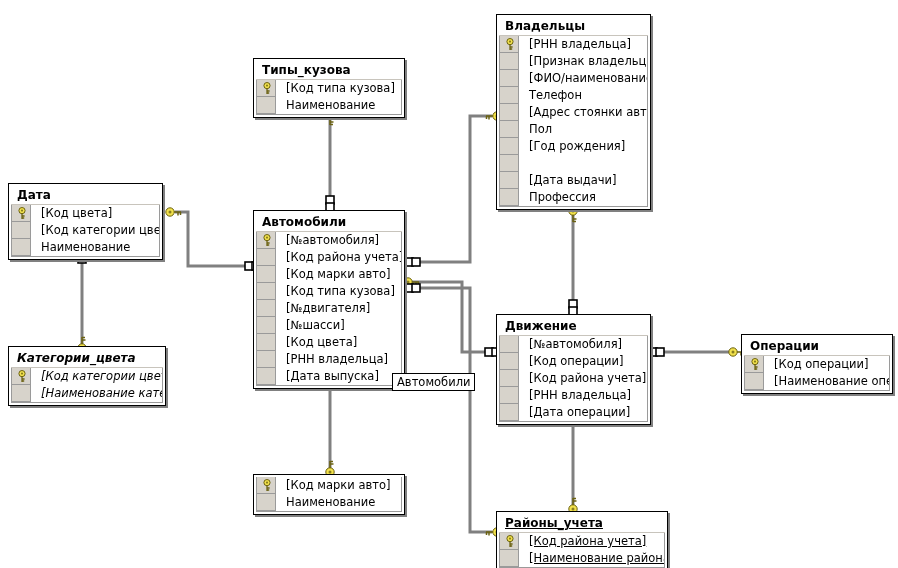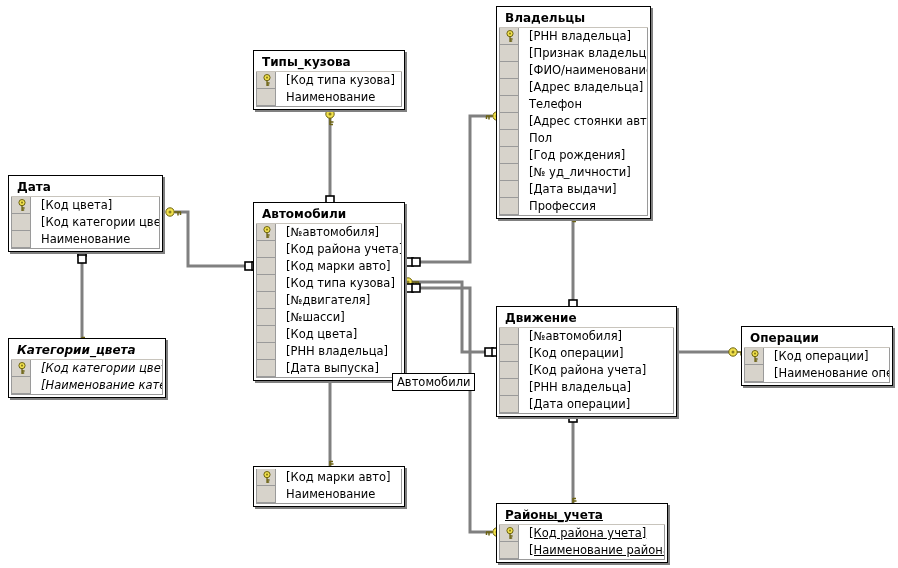--- a/index.html
+++ b/index.html
@@ -33,20 +33,21 @@
   }
 
   
   .table-box {
     position: absolute;
     background: #ffffff;
     border: 1px solid #000000;
     box-shadow: 2px 2px 0 0 #808080;
     box-sizing: border-box;
     z-index: 5;
+    margin-top: 8px;
   }
   .table-inner {
     border: 1px solid #ffffff;
     box-sizing: border-box;
     height: 100%;
     padding: 1px;
     background: #ffffff;
   }
   .table-title {
     font-weight: bold;
@@ -227,41 +228,36 @@
         <div class="field-row">
             <div class="field-marker"></div>
             <div class="field-name">[Признак владельца]</div>
           </div>
         <div class="field-row">
             <div class="field-marker"></div>
             <div class="field-name">[ФИО/наименование]</div>
           </div>
         <div class="field-row">
             <div class="field-marker"></div>
-            <div class="field-name">[Адрес владельца]</div>
-          </div>
-        <div class="field-row">
-            <div class="field-marker"></div>
             <div class="field-name">Телефон</div>
           </div>
         <div class="field-row">
             <div class="field-marker"></div>
             <div class="field-name">[Адрес стоянки автомоб</div>
           </div>
         <div class="field-row">
             <div class="field-marker"></div>
             <div class="field-name">Пол</div>
           </div>
         <div class="field-row">
             <div class="field-marker"></div>
             <div class="field-name">[Год рождения]</div>
           </div>
         <div class="field-row">
             <div class="field-marker"></div>
-            <div class="field-name">[№ уд_личности]</div>
           </div>
         <div class="field-row">
             <div class="field-marker"></div>
             <div class="field-name">[Дата выдачи]</div>
           </div>
         <div class="field-row">
             <div class="field-marker"></div>
             <div class="field-name">Профессия</div>
           </div>
       </div>
@@ -381,21 +377,21 @@
             <div class="field-name">[РНН владельца]</div>
           </div>
         <div class="field-row">
             <div class="field-marker"></div>
             <div class="field-name">[Дата выпуска]</div>
           </div>
       </div>
     </div>
   </div>
 
-  <div class="table-box" style="left:496px; top:306px; width:181px;">
+  <div class="table-box" style="left:496px; top:306px; width:155px;">
     <div class="table-inner">
       <div class="table-title">Движение</div>
       <div class="field-list">
         <div class="field-row">
             <div class="field-marker"></div>
             <div class="field-name">[№автомобиля]</div>
           </div>
         <div class="field-row">
             <div class="field-marker"></div>
             <div class="field-name">[Код операции]</div>

